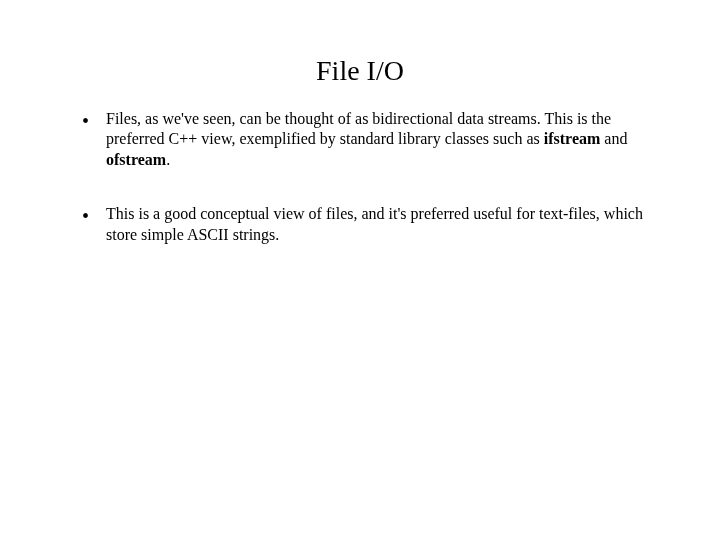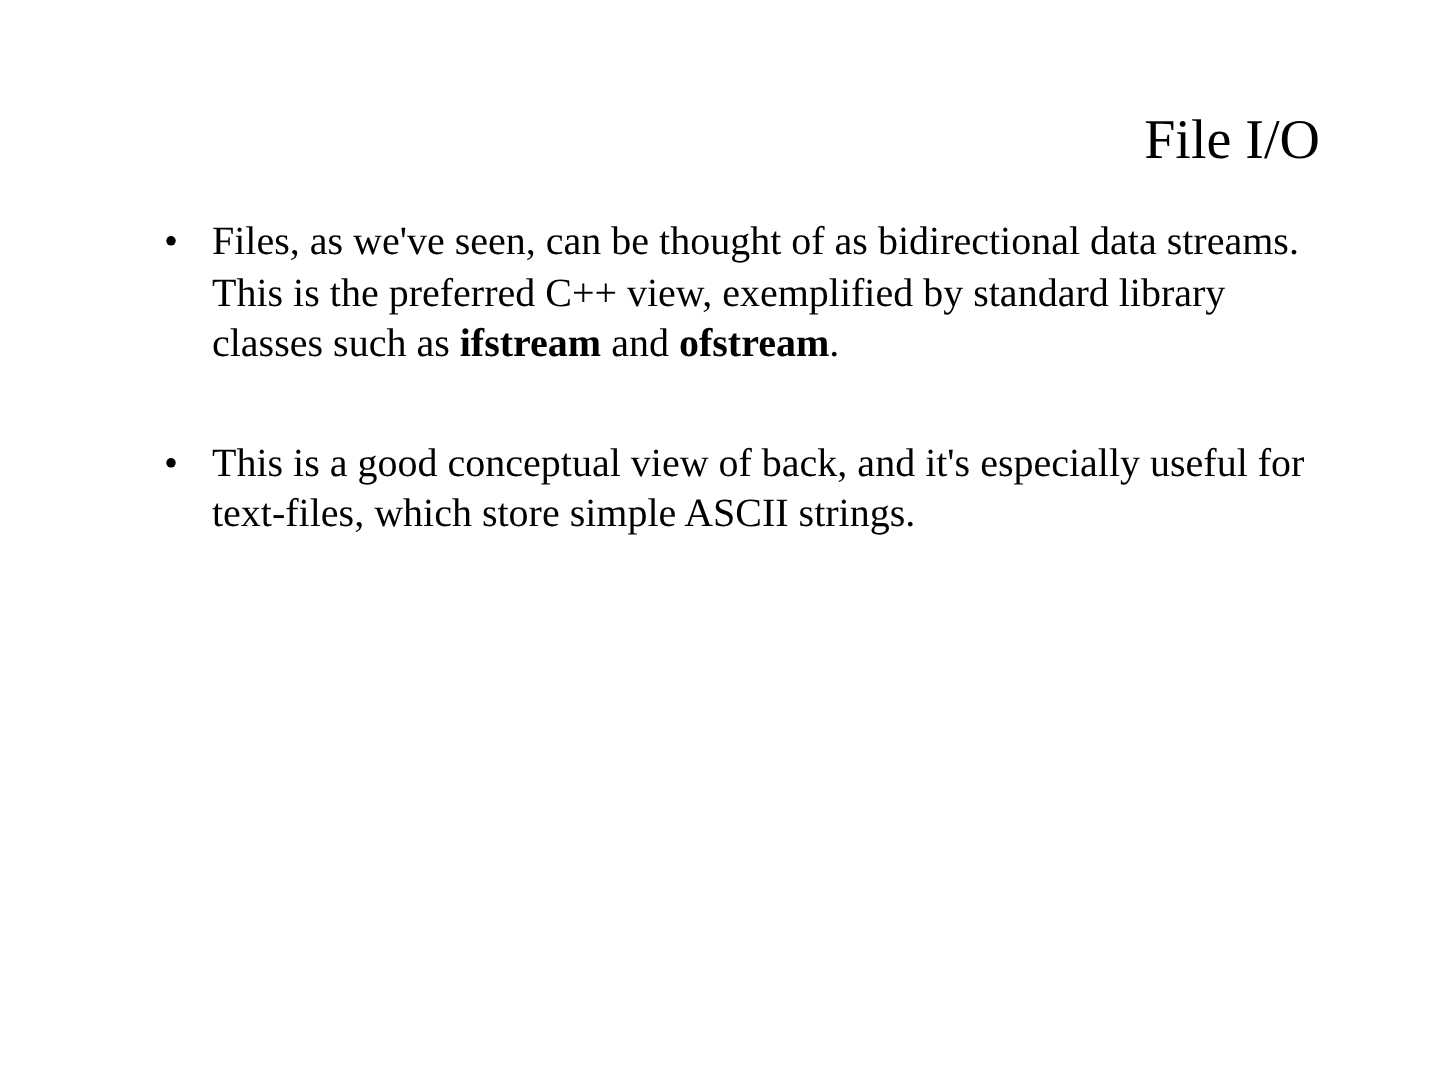--- a/index.html
+++ b/index.html
@@ -9,32 +9,32 @@
     }
     body {
       width: 720px;
       height: 540px;
       background: #ffffff;
       font-family: "Times New Roman", Times, serif;
       padding: 55px 60px 0 60px;
       color: #000000;
     }
     .title {
-      text-align: right;
+      text-align: center;
       font-size: 28px;
       font-weight: normal;
       margin-bottom: 22px;
     }
     .bullets {
       list-style: none;
       padding-left: 28px;
     }
     .bullets li {
       position: relative;
-      font-size: 20px;
+      font-size: 16px;
       line-height: 1.28;
       margin-bottom: 34px;
       padding-left: 18px;
     }
     .bullets li::before {
       content: "•";
       position: absolute;
       left: -6px;
       top: 0;
       font-size: 20px;
@@ -43,14 +43,14 @@
       font-weight: bold;
     }
   </style>
 </head>
 <body>
 
 <h1 class="title">File I/O</h1>
 
 <ul class="bullets">
   <li><span>Files, as we've seen, can be thought of as bidirectional data streams.  This is the preferred C++ view, exemplified by standard library classes such as </span><span class="bold">ifstream</span><span> and </span><span class="bold">ofstream</span><span>.</span></li>
-  <li><span>This is a good conceptual view of back, and it's especially useful for text-files, which store simple ASCII strings.</span></li>
+  <li><span>This is a good conceptual view of files, and it's preferred useful for text-files, which store simple ASCII strings.</span></li>
 </ul>
 
 </body></html>

